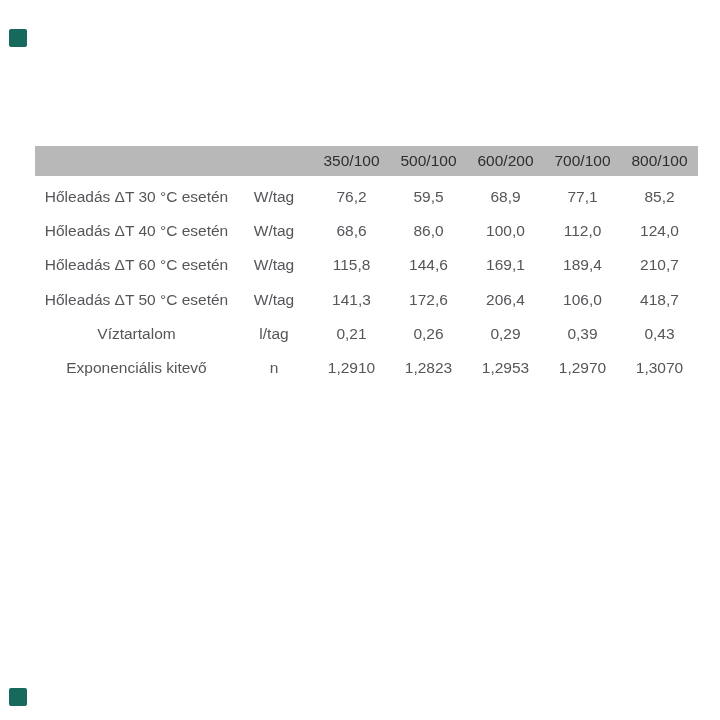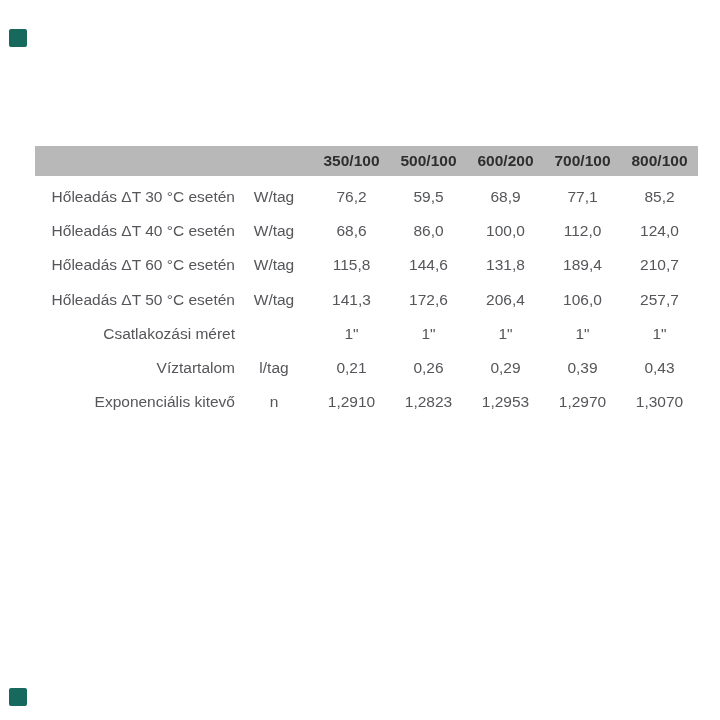--- a/index.html
+++ b/index.html
@@ -37,38 +37,38 @@
   }
   col.c-label { width: 200px; }
   col.c-unit  { width: 78px; }
   col.c-val   { width: 77px; }
 
   thead th {
     background: var(--header-bg, #b8b8b8);
     height: 30px;
     padding: 0;
     font-size: 15.5px;
-    font-weight: 700;
+    font-weight: 400;
     color: var(--header-text, #2e2e2e);
     text-align: center;
     vertical-align: middle;
     border-bottom: 4px solid transparent;
     background-clip: padding-box;
   }
   tbody tr { height: 34.2px; }
   tbody td {
     padding: 0;
     font-size: 15.5px;
     color: var(--body-text, #55565a);
     text-align: center;
     vertical-align: middle;
     white-space: nowrap;
   }
   tbody td.label {
-    text-align: right;
+    text-align: center;
     padding-left: 3px;
   }
 </style>
 </head>
 <body style="--page-bg: #ffffff; --accent-square: #17695e; --header-bg: #b8b8b8; --header-text: #2e2e2e; --body-text: #55565a;">
 
 <div class="accent-square top"></div>
 <div class="accent-square bottom"></div>
 
 <div class="table-wrap">
@@ -112,41 +112,32 @@
           <td>86,0</td>
           <td>100,0</td>
           <td>112,0</td>
           <td>124,0</td>
         </tr>
         <tr>
           <td class="label">Hőleadás ΔT 60 °C esetén</td>
           <td>W/tag</td>
           <td>115,8</td>
           <td>144,6</td>
-          <td>131,8</td>
+          <td>169,1</td>
           <td>189,4</td>
           <td>210,7</td>
         </tr>
         <tr>
           <td class="label">Hőleadás ΔT 50 °C esetén</td>
           <td>W/tag</td>
           <td>141,3</td>
           <td>172,6</td>
           <td>206,4</td>
           <td>106,0</td>
-          <td>257,7</td>
-        </tr>
-        <tr>
-          <td class="label">Csatlakozási méret</td>
-          <td></td>
-          <td>1"</td>
-          <td>1"</td>
-          <td>1"</td>
-          <td>1"</td>
-          <td>1"</td>
+          <td>418,7</td>
         </tr>
         <tr>
           <td class="label">Víztartalom</td>
           <td>l/tag</td>
           <td>0,21</td>
           <td>0,26</td>
           <td>0,29</td>
           <td>0,39</td>
           <td>0,43</td>
         </tr>

